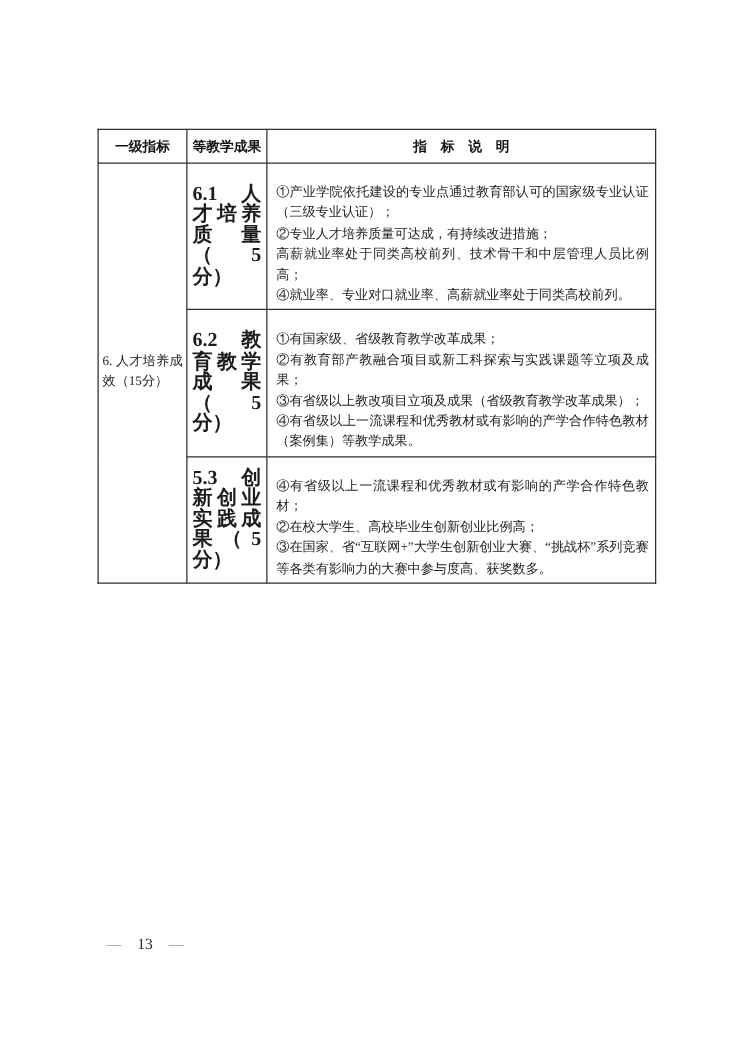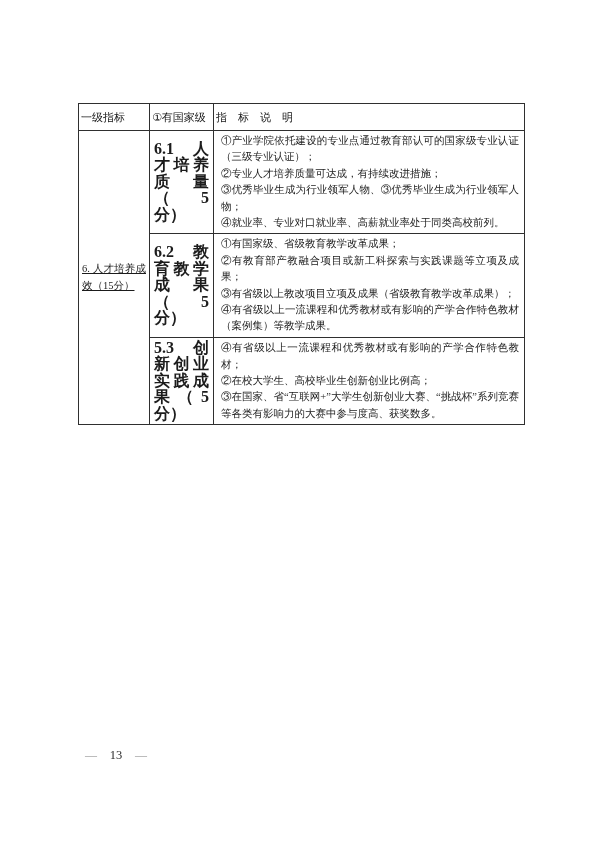--- a/index.html
+++ b/index.html
@@ -26,47 +26,46 @@
   }
   .indicator-table th,
   .indicator-table td {
     border: 1px solid #2f2f2f;
     box-sizing: border-box;
   }
   .indicator-table th {
     height: 27px;
     font-family: "Liberation Sans", "DejaVu Sans", sans-serif;
     font-size: 11px;
-    font-weight: normal;
-    text-align: left;
+    font-weight: bold;
+    text-align: center;
     vertical-align: middle;
     padding: 0 2px;
     color: #141414;
   }
   .cell-l1 {
     font-size: 10.5px;
     line-height: 16.5px;
     text-align: justify;
     vertical-align: middle;
     padding: 2px 3px;
-    text-decoration: underline;
   }
   .cell-l2 {
     font-size: 16px;
     line-height: 16.5px;
     text-align: justify;
     vertical-align: middle;
     padding: 2px 4px;
     font-weight: bold;
   }
   .cell-desc {
     font-size: 10.5px;
     line-height: 16.4px;
     vertical-align: middle;
-    padding: 2px 5px 2px 7px;
+    padding: 16px 5px 2px 7px;
   }
   .cell-desc .desc-item {
     text-align: justify;
   }
   tr.row-61 { height: 103px; }
   tr.row-62 { height: 100px; }
   tr.row-63 { height: 82px; }
 
   .page-footer {
     position: absolute;
@@ -91,32 +90,32 @@
 
   <table class="indicator-table">
     <colgroup>
       <col style="width:71px">
       <col style="width:64px">
       <col style="width:311px">
     </colgroup>
     <thead>
       <tr>
         <th>一级指标</th>
-        <th>①有国家级</th>
+        <th>等教学成果</th>
         <th>指　标　说　明</th>
       </tr>
     </thead>
     <tbody>
       <tr class="row-61">
         <td class="cell-l1" rowspan="3">6. 人才培养成效（15分）</td>
         <td class="cell-l2">6.1 人才培养质量（5分）</td>
         <td class="cell-desc">
           <div class="desc-item">①产业学院依托建设的专业点通过教育部认可的国家级专业认证（三级专业认证）；</div>
           <div class="desc-item">②专业人才培养质量可达成，有持续改进措施；</div>
-          <div class="desc-item">③优秀毕业生成为行业领军人物、③优秀毕业生成为行业领军人物；</div>
+          <div class="desc-item">高薪就业率处于同类高校前列、技术骨干和中层管理人员比例高；</div>
           <div class="desc-item">④就业率、专业对口就业率、高薪就业率处于同类高校前列。</div>
         </td>
       </tr>
       <tr class="row-62">
         <td class="cell-l2">6.2 教育教学成果（5分）</td>
         <td class="cell-desc">
           <div class="desc-item">①有国家级、省级教育教学改革成果；</div>
           <div class="desc-item">②有教育部产教融合项目或新工科探索与实践课题等立项及成果；</div>
           <div class="desc-item">③有省级以上教改项目立项及成果（省级教育教学改革成果）；</div>
           <div class="desc-item">④有省级以上一流课程和优秀教材或有影响的产学合作特色教材（案例集）等教学成果。</div>

